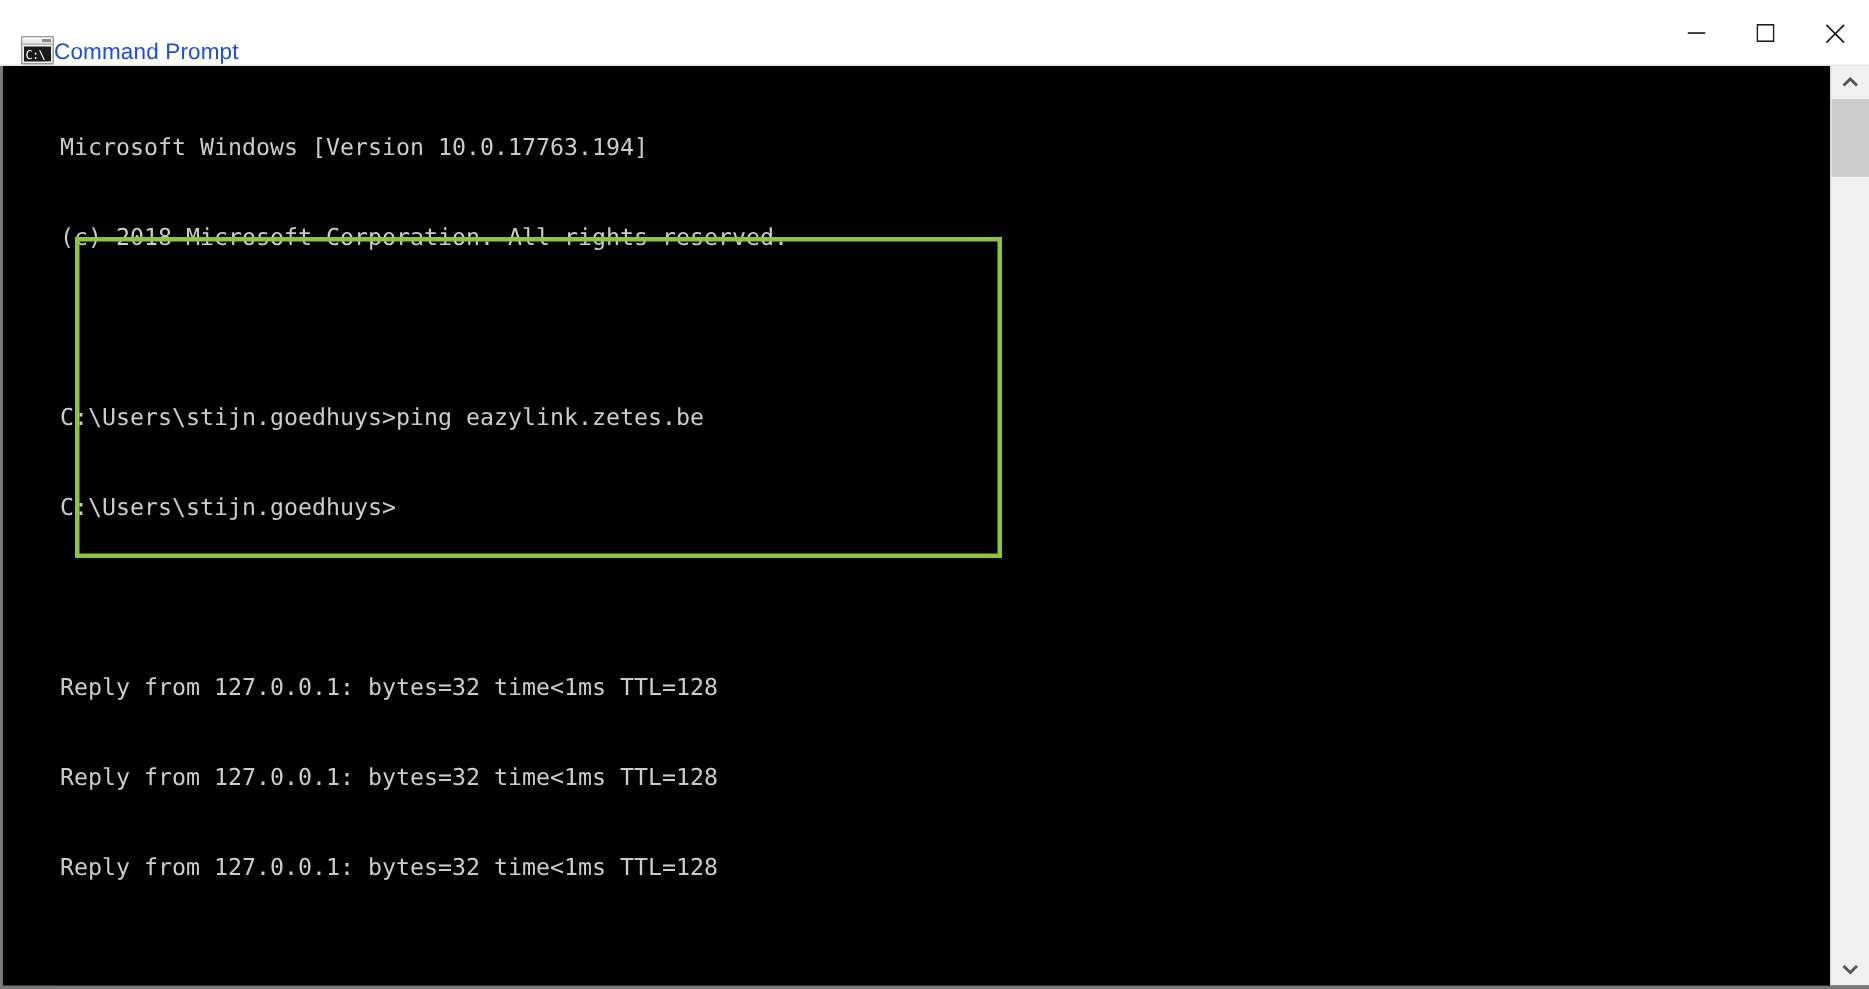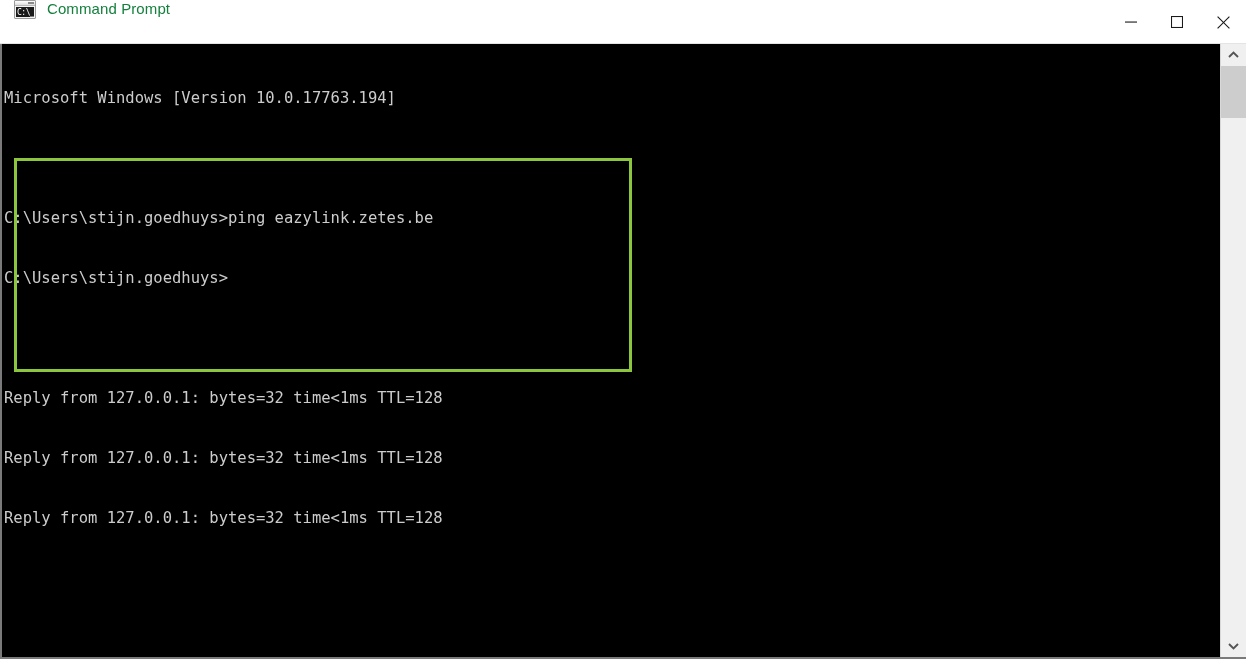--- a/index.html
+++ b/index.html
@@ -25,23 +25,23 @@
     position: relative;
     height: 44px;
     min-height: 44px;
     background: #ffffff;
     border-bottom: 1px solid #e4e4e4;
     display: flex;
     align-items: center;
   }
   #title-left {
     display: flex;
-    align-items: flex-start;
+    align-items: flex-end;
     padding-left: 14px;
-    gap: 11px;
+    gap: 0;
     height: 100%;
   }
   .app-icon {
     width: 22px; height: 19px;
     position: relative;
     background: #f2f2f2;
     border: 1px solid #9b9b9b;
     border-radius: 1px;
     flex: 0 0 auto;
     overflow: hidden;
@@ -68,21 +68,21 @@
     font-family: "DejaVu Sans Mono", monospace;
     font-size: 8px;
     line-height: 11px;
     letter-spacing: -0.5px;
     padding-left: 1px;
     white-space: nowrap;
     overflow: hidden;
   }
   #title-text {
     font-size: 15px;
-    color: #15803d;
+    color: #1d4ed8;
     letter-spacing: 0.1px;
     white-space: nowrap;
   }
 
   #window-controls {
     position: absolute;
     right: 0; top: 0;
     height: 44px;
     display: flex;
     align-items: stretch;
@@ -101,20 +101,21 @@
 
   
   #console-wrap {
     position: relative;
     flex: 1 1 auto;
     display: flex;
     background: #000000;
     border-left: 2px solid #7a7a7a;
     border-bottom: 2px solid #7a7a7a;
     overflow: hidden;
+    padding-left: 36px;
   }
 
   #console {
     position: relative;
     flex: 1 1 auto;
     background: #000000;
     color: #cccccc;
     font-family: "DejaVu Sans Mono", "Liberation Mono", monospace;
     font-size: 15.5px;
     line-height: 20px;
@@ -204,20 +205,21 @@
           <line x1="12.4" y1="0.6" x2="0.6" y2="12.4" stroke="#1a1a1a" stroke-width="1.1"></line>
         </svg>
       </div>
     </div>
   </div>
 
   <div id="console-wrap">
 
     <div id="console">
       <div class="cline">Microsoft Windows [Version 10.0.17763.194]</div>
+      <div class="cline">(c) 2018 Microsoft Corporation. All rights reserved.</div>
       <div class="cline"></div>
       <div class="cline">C:\Users\stijn.goedhuys&gt;ping eazylink.zetes.be</div>
       <div class="cline">C:\Users\stijn.goedhuys&gt;</div>
       <div class="cline"></div>
       <div class="cline">Reply from 127.0.0.1: bytes=32 time&lt;1ms TTL=128</div>
       <div class="cline">Reply from 127.0.0.1: bytes=32 time&lt;1ms TTL=128</div>
       <div class="cline">Reply from 127.0.0.1: bytes=32 time&lt;1ms TTL=128</div>
       
       
       

